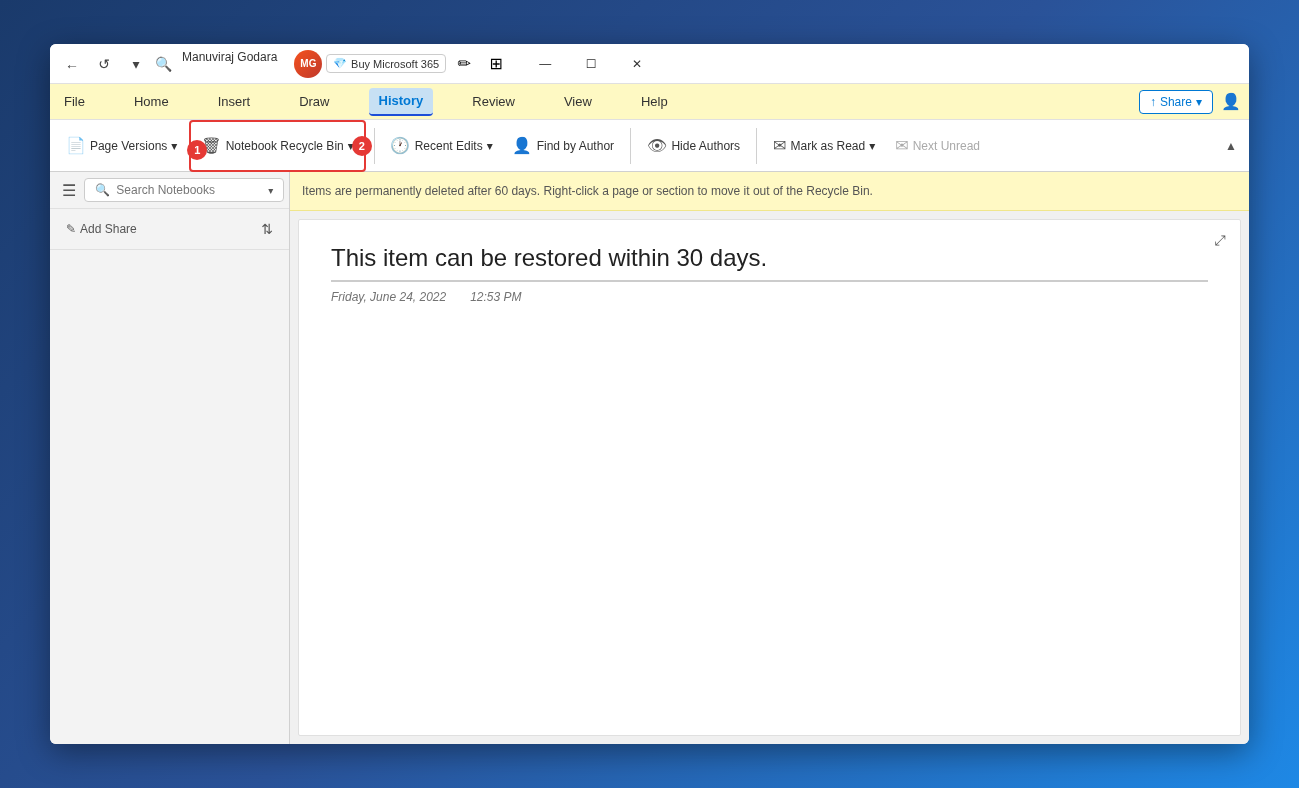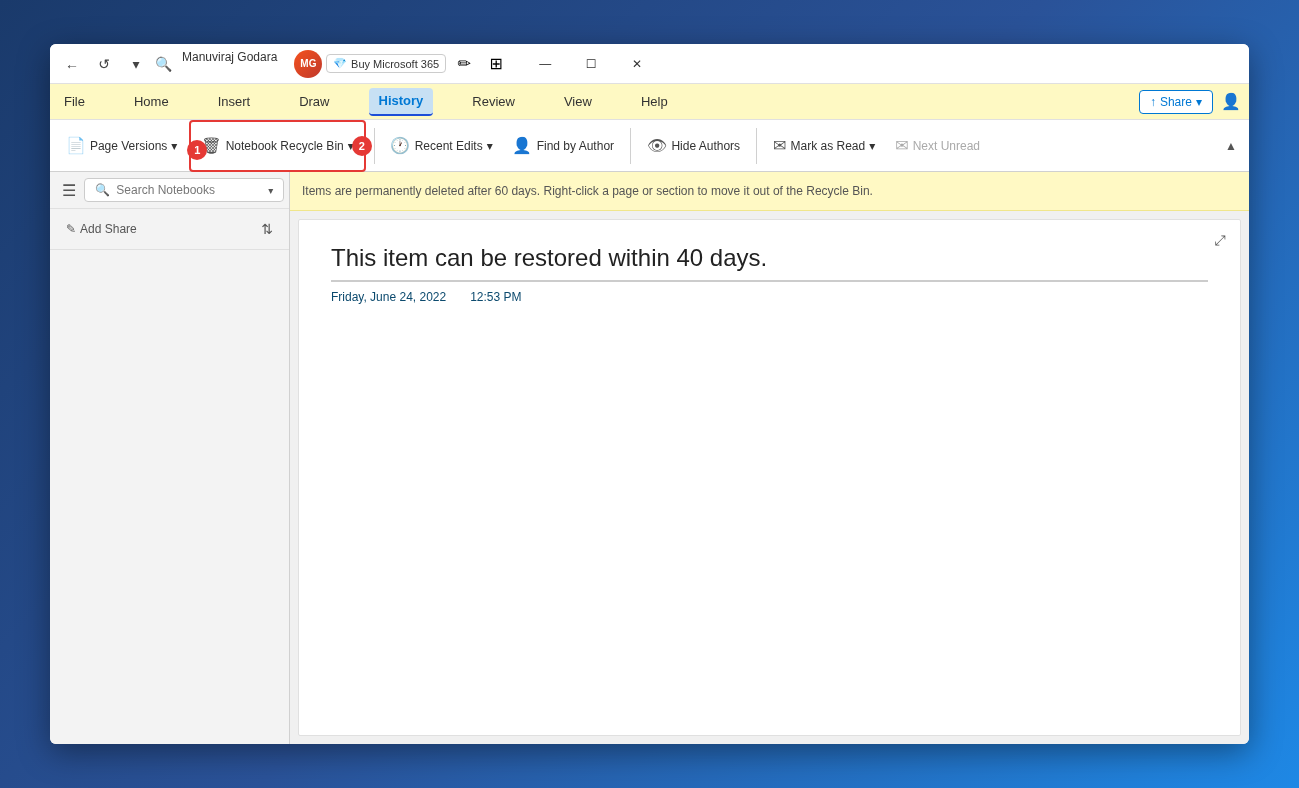--- a/index.html
+++ b/index.html
@@ -346,23 +346,24 @@
     .note-title {
       font-size: 24px;
       font-weight: 400;
       color: #222;
       border-bottom: 2px solid #ccc;
       padding-bottom: 8px;
       margin-bottom: 8px;
     }
     .note-meta {
       font-size: 12px;
-      color: #0c4a6e;
+      color: #737373;
       display: flex;
       gap: 24px;
+      font-style: italic;
     }
     .expand-btn {
       position: absolute;
       top: 8px;
       right: 8px;
       width: 24px;
       height: 24px;
       display: flex;
       align-items: center;
       justify-content: center;
@@ -521,21 +522,21 @@
       </div>
 
     </div>
 
     <div class="main-content">
 
       <div class="notification-bar">Items are permanently deleted after 60 days. Right-click a page or section to move it out of the Recycle Bin.</div>
 
       <div class="note-canvas">
         <div class="expand-btn">⤢</div>
-        <div class="note-title">This item can be restored within 40 days.</div>
+        <div class="note-title">This item can be restored within 30 days.</div>
         <div class="note-meta">
           <span>Friday, June 24, 2022</span>
           <span>12:53 PM</span>
         </div>
       </div>
     </div>
 
   </div>
 </div>
 

